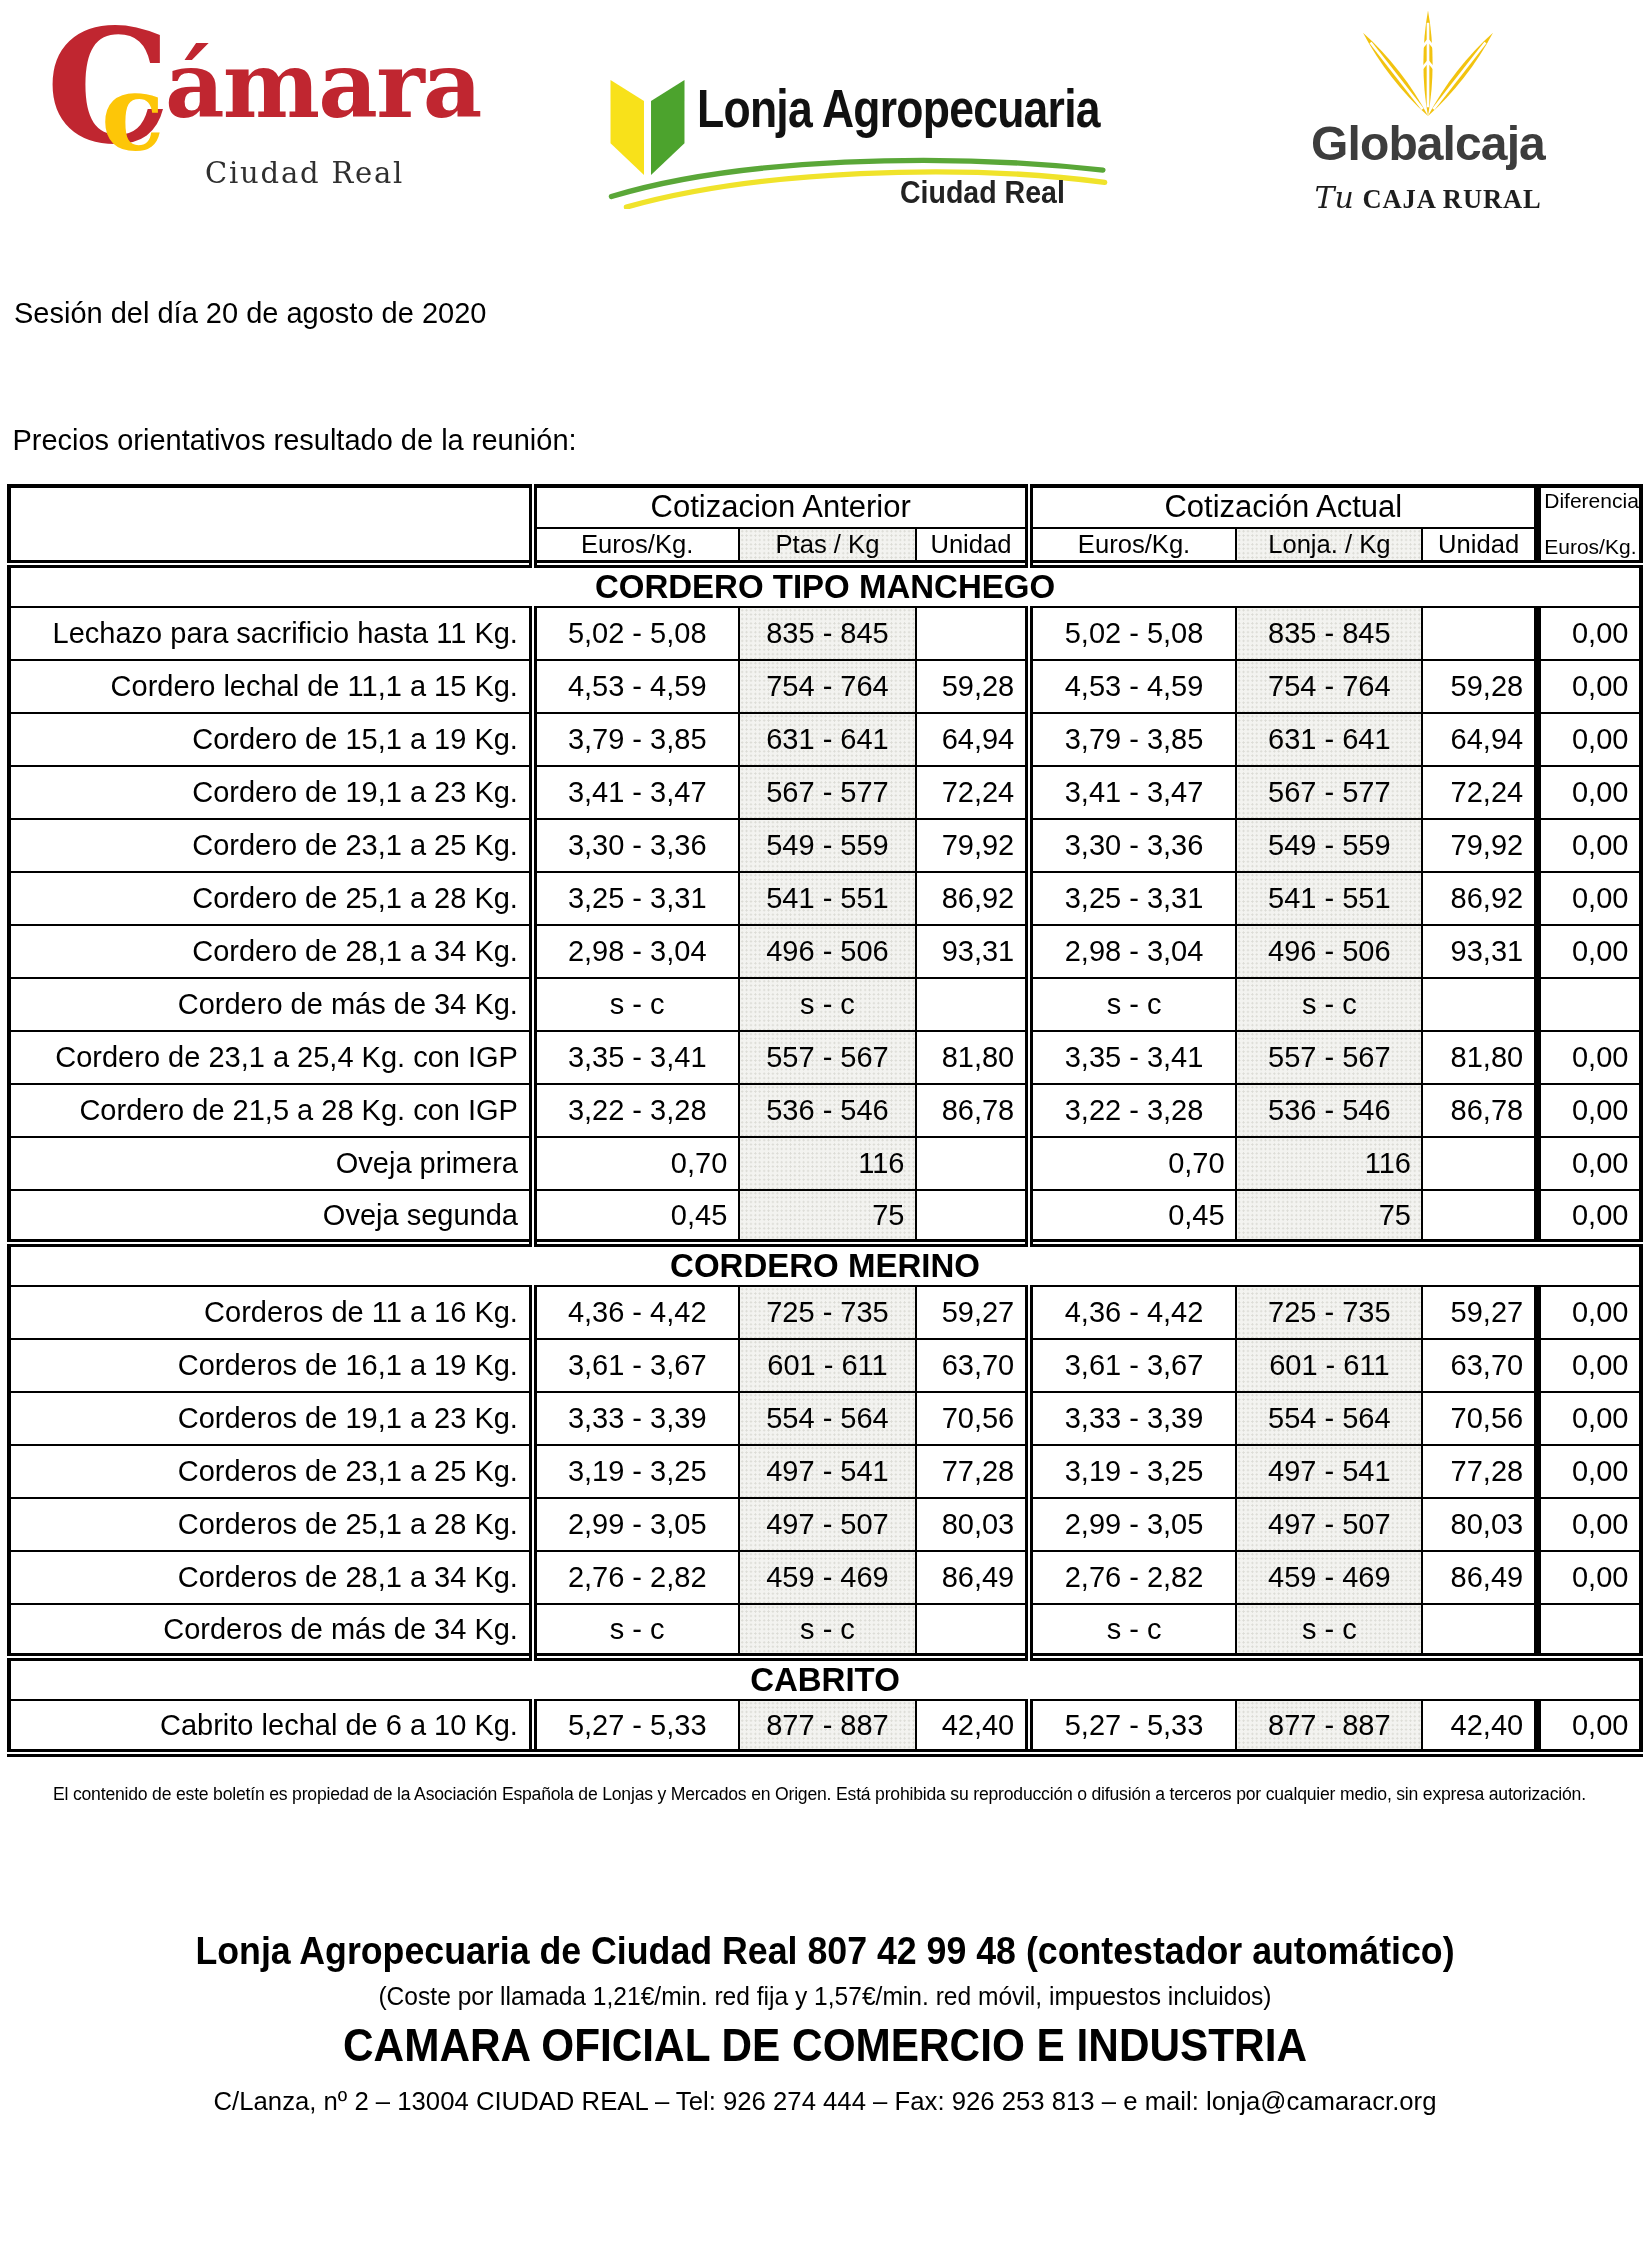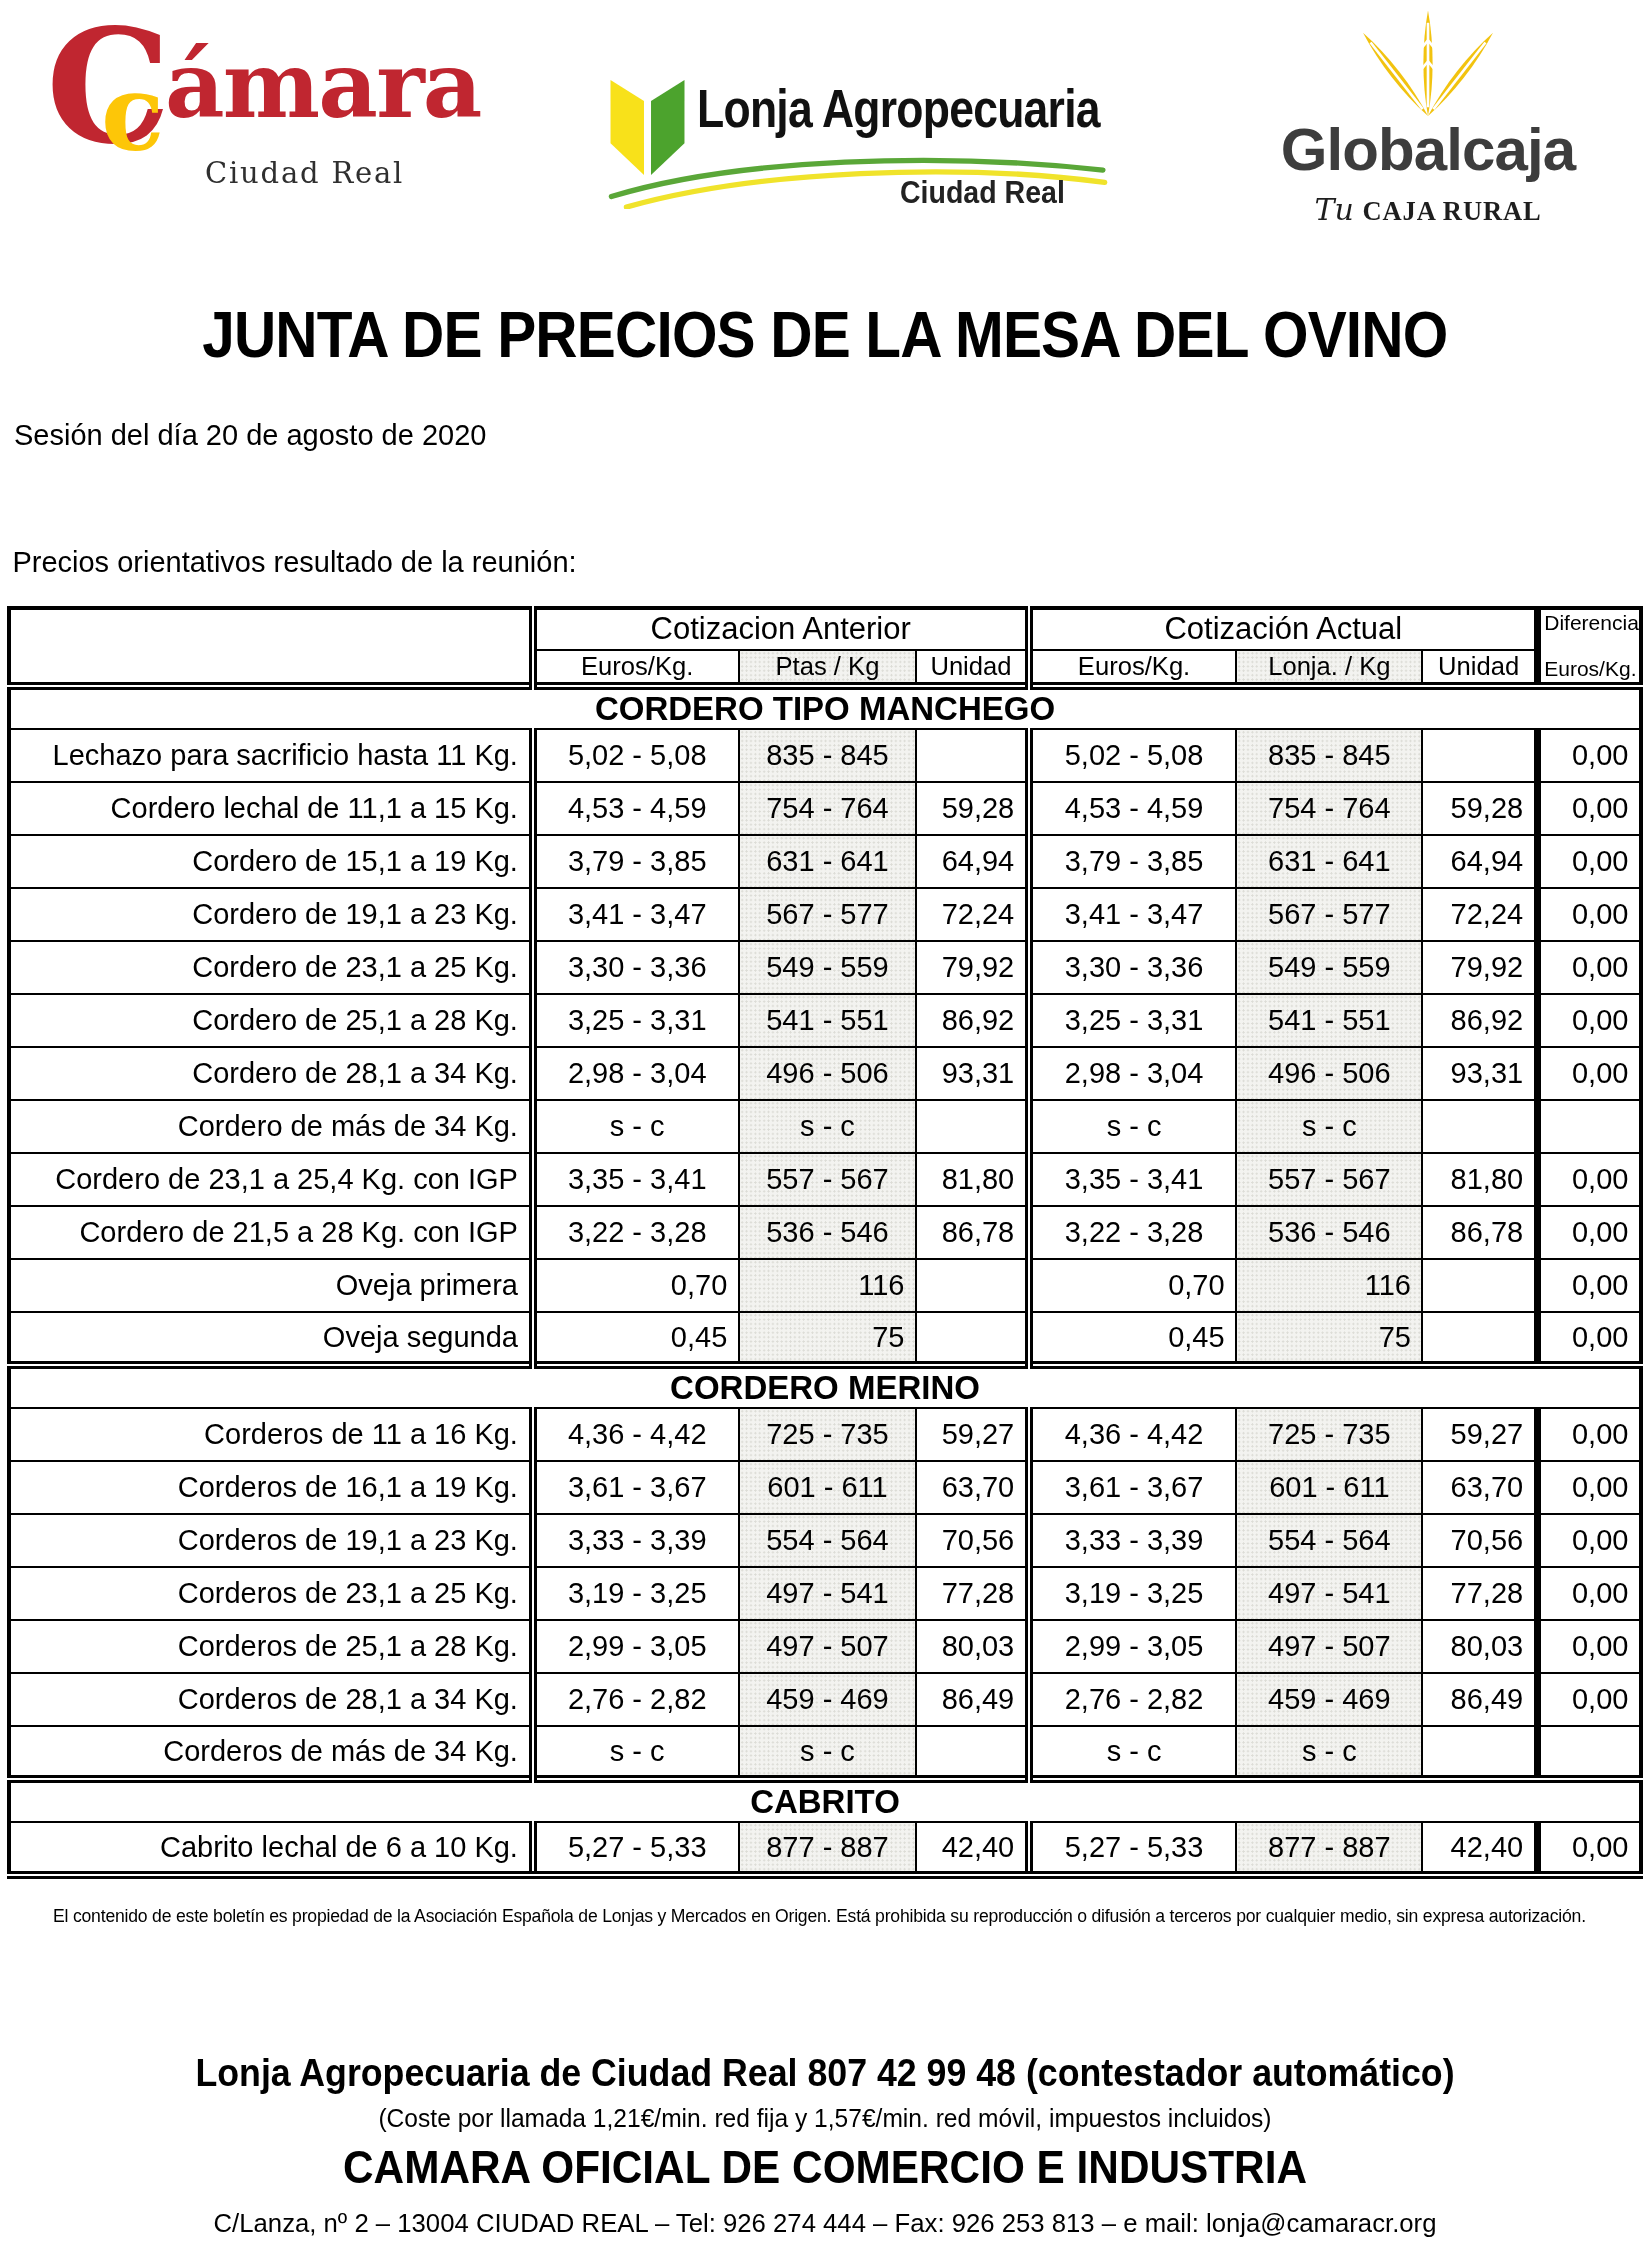--- a/index.html
+++ b/index.html
@@ -15,21 +15,21 @@
   .camara-sub{position:absolute;left:159px;top:131px;font-size:29px;color:#2f2f2f;letter-spacing:1.8px;}
 
   .logo-lonja{position:absolute;left:607px;top:78px;width:503px;height:163px;}
   .lonja-mark{position:absolute;left:0;top:0;}
   .lonja-name{position:absolute;left:90px;top:0;font-size:53px;font-weight:bold;color:#111;white-space:nowrap;transform:scaleX(0.84);transform-origin:left top;letter-spacing:-0.9px;}
   .lonja-swoosh{position:absolute;left:0;top:69px;}
   .lonja-sub{position:absolute;left:293px;top:97px;font-size:31px;font-weight:bold;color:#222;transform:scaleX(0.92);transform-origin:left top;}
 
   .logo-global{position:absolute;left:1269px;top:5.3px;width:318px;height:229px;text-align:center;}
   .global-wheat{display:block;margin:0 auto;}
-  .global-name{font-size:60px;font-weight:bold;color:#3d3d3d;line-height:1;margin-top:1.8px;letter-spacing:-0.9px;}
+  .global-name{font-size:48px;font-weight:bold;color:#3d3d3d;line-height:1;margin-top:1.8px;letter-spacing:-0.9px;}
   .global-tag{margin-top:12.4px;font-size:26.5px;color:#1e1e1e;}
   .global-tag .tu{font-family:"DejaVu Serif",serif;font-style:italic;font-size:30px;margin-right:8.8px;margin-top:16px;}
   .global-tag .rural{font-family:"Liberation Serif",serif;font-weight:bold;letter-spacing:0.9px;}
 
   
   .doc-title-wrap{text-align:center;margin-top:51px;height:71px;}
   .doc-title{display:inline-block;font-size:65px;font-weight:bold;line-height:1;transform:scaleX(0.90);transform-origin:center;letter-spacing:-0.9px;white-space:nowrap;}
   .session-line{margin:46px 0 0 14px;font-size:29px;}
   .intro-line{margin:94px 0 0 12.4px;font-size:29px;}
 
@@ -113,23 +113,20 @@
           <path d="M90 52 L100 40 L110 52"></path>
         </g>
       </svg>
       <div class="global-name">Globalcaja</div>
       <div class="global-tag">
         <span class="tu">Tu</span><span class="rural">CAJA RURAL</span>
       </div>
     </div>
   </div>
 
-  <div class="doc-title-wrap">
-    <span class="doc-title">JUNTA DE PRECIOS DE LA MESA DEL OVINO</span>
-  </div>
   <p class="session-line">Sesión del día 20 de agosto de 2020</p>
   <p class="intro-line">Precios orientativos resultado de la reunión:</p>
 
   <table class="ptable">
     <colgroup>
       <col class="c0">
         <col class="c1">
         <col class="c2">
         <col class="c3">
       <col class="c4">

